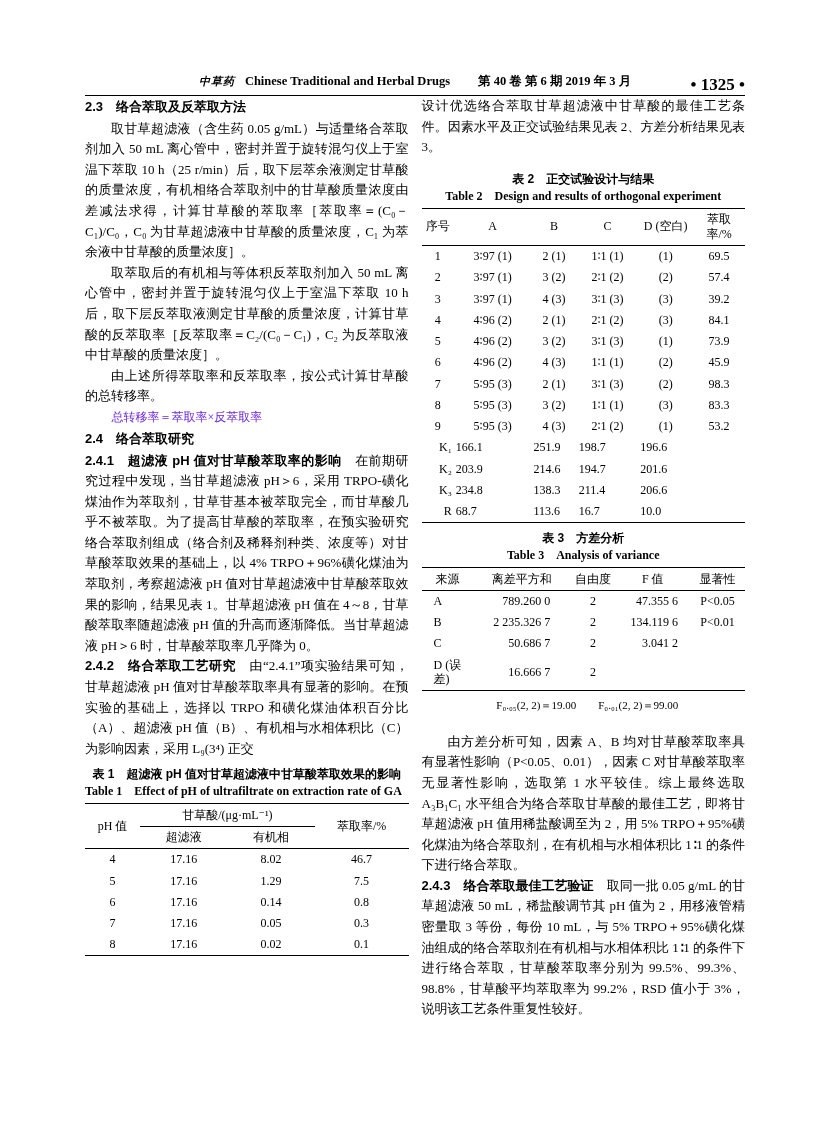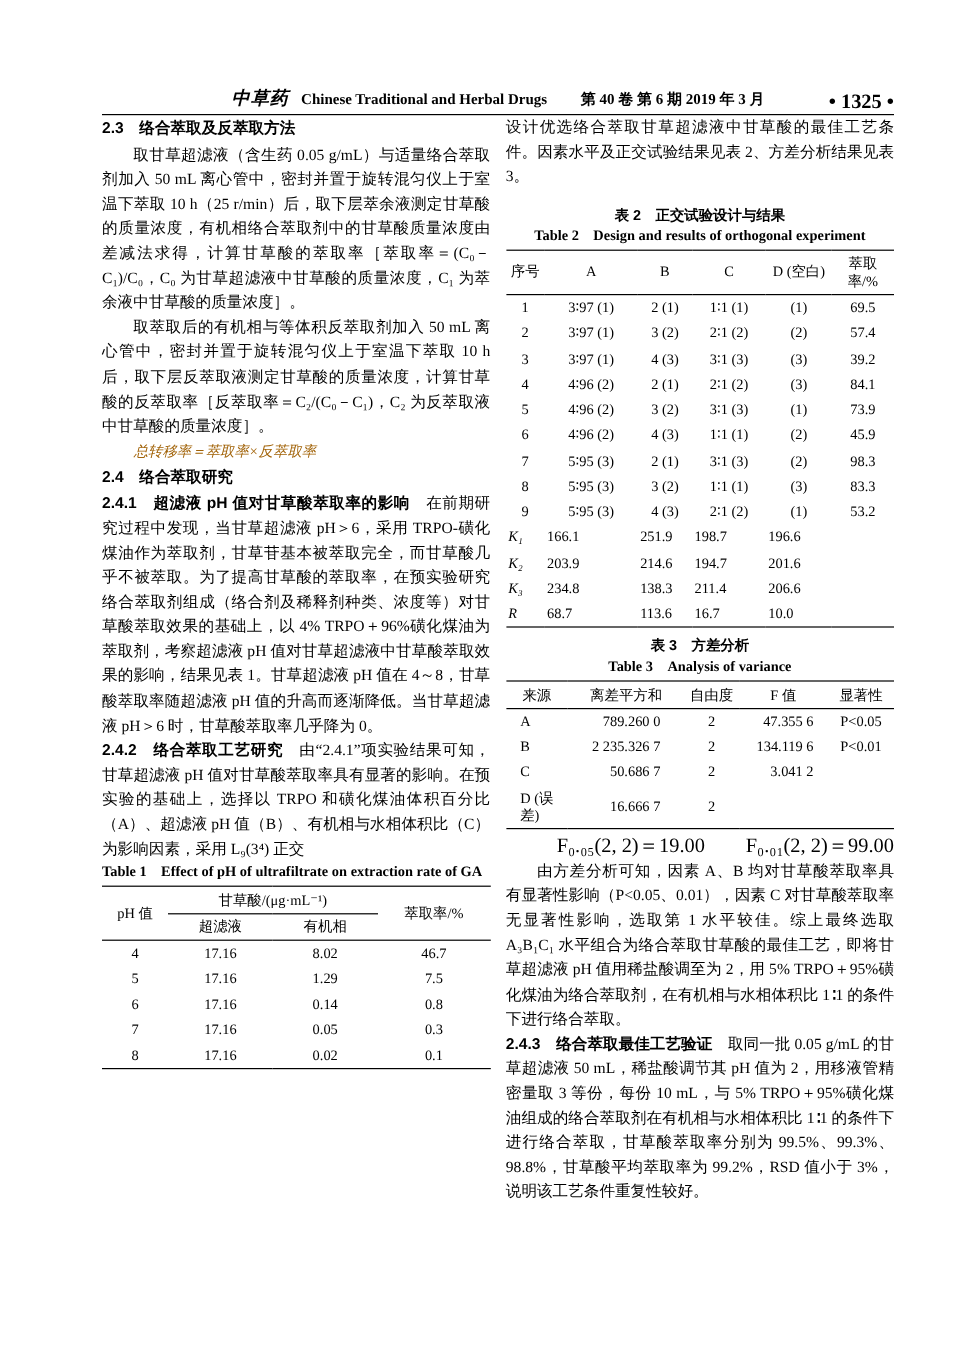--- a/index.html
+++ b/index.html
@@ -5,80 +5,82 @@
   html,body { margin:0; padding:0; }
   body {
     width:816px; height:1122px; background:#ffffff; position:relative;
     font-family:"Liberation Serif","DejaVu Serif",serif; color:#000;
     overflow:hidden;
   }
   .pg-header {
     position:absolute; top:73px; left:85px; width:660px; height:18px;
     text-align:center; font-weight:bold; font-size:12.5px; white-space:nowrap;
   }
-  .pg-header .logo { font-style:italic; font-size:15px; margin-right:10px; letter-spacing:1px; }
+  .pg-header .logo { font-style:italic; font-size:11px; margin-right:10px; letter-spacing:1px; }
   .pg-header .journal { margin-right:28px;text-align:center; }
   .pg-header .pageno { position:absolute; right:0; top:2px; font-size:17px; }
   .header-rule {
     position:absolute; top:95px; left:85px; width:660px; height:0;
     border-top:1.8px solid #000;
   }
   .cols { position:absolute; top:96px; left:85px; width:660px; display:flex; gap:13px; }
   .col { width:324px; font-size:13px; line-height:20.6px; text-align:justify; }
   p { margin:0; }
   .indent { text-indent:2em; }
   .h-sec {
     font-family:"Liberation Sans","DejaVu Sans",sans-serif;
     font-weight:bold; font-size:13px; margin:1px 0; text-align:left;
   }
   .lead { font-family:"Liberation Sans","DejaVu Sans",sans-serif; font-weight:bold; }
-  .formula-line { font-size:12px; padding-left:2.2em; line-height:19px; margin:1px 0 2px; color:#a16207;font-style:italic; }
+  .formula-line { font-size:12px; padding-left:2.2em; line-height:19px; margin:1px 0 2px; color:#6d28d9; }
   .cap-cn {
     font-family:"Liberation Sans","DejaVu Sans",sans-serif;
     font-weight:bold; font-size:12px; text-align:center; margin:7px 0 1px; line-height:16px;
   }
   .cap-en { font-weight:bold; font-size:12px; text-align:center; margin:0 0 4px; line-height:16px; }
   .cap-en-left { text-align:justify; }
   table.tbl {
     width:100%; border-collapse:collapse; font-size:12px; line-height:14.5px;
     border-top:1.6px solid #000; border-bottom:1.6px solid #000; margin:2px 0 6px;
     table-layout:fixed;
   }
   table.tbl td { padding:3.4px 2px; text-align:center; vertical-align:middle; overflow:hidden; }
   .t1 .grp { border-bottom:0.9px solid #000; }
   .t1 tbody tr:first-child td { border-top:0.9px solid #000; }
   .t2 thead td, .t3 thead td { border-bottom:0.9px solid #000; }
   .t2 tbody.krows td { text-align:left; padding-right:16px; }
-  .t2 tbody.krows td:first-child { text-align:left; padding-right:2px; font-style:italic; }
+  .t2 tbody.krows td:first-child { text-align:right; padding-right:2px; }
   .t3 tbody td:nth-child(1) { text-align:left; padding-left:12px; }
   .t3 tbody td:nth-child(2) { text-align:right; padding-right:20px; }
   .t3 tbody td:nth-child(4) { text-align:right; padding-right:12px; }
-  .tbl-note { font-size:17px; margin:-2px 0 0; padding-left:8px; text-align:right; }
+  .tbl-note { font-size:11px; margin:-2px 0 16px; padding-left:8px; text-align:center; }
   .sp-before-table2 { height:6px; }
 </style>
 </head>
 <body>
 
 <div class="pg-header">
   <span class="logo">中草药</span><span class="journal">Chinese Traditional and Herbal Drugs</span><span>第 40 卷  第 6 期  2019 年 3 月</span>
   <span class="pageno">• 1325 •</span>
 </div>
 <div class="header-rule"></div>
 
 <div class="cols">
 
   <div class="col">
     <p class="h-sec">2.3　络合萃取及反萃取方法</p>
     <p class="indent">取甘草超滤液（含生药 0.05 g/mL）与适量络合萃取剂加入 50 mL 离心管中，密封并置于旋转混匀仪上于室温下萃取 10 h（25 r/min）后，取下层萃余液测定甘草酸的质量浓度，有机相络合萃取剂中的甘草酸质量浓度由差减法求得，计算甘草酸的萃取率［萃取率＝(C₀－C₁)/C₀，C₀ 为甘草超滤液中甘草酸的质量浓度，C₁ 为萃余液中甘草酸的质量浓度］。</p>
     <p class="indent">取萃取后的有机相与等体积反萃取剂加入 50 mL 离心管中，密封并置于旋转混匀仪上于室温下萃取 10 h 后，取下层反萃取液测定甘草酸的质量浓度，计算甘草酸的反萃取率［反萃取率＝C₂/(C₀－C₁)，C₂ 为反萃取液中甘草酸的质量浓度］。</p>
+    <p class="indent">由上述所得萃取率和反萃取率，按公式计算甘草酸的总转移率。</p>
     <p class="formula-line">总转移率＝萃取率×反萃取率</p>
     <p class="h-sec">2.4　络合萃取研究</p>
     <p><span class="lead">2.4.1　超滤液 pH 值对甘草酸萃取率的影响</span><span>　在前期研究过程中发现，当甘草超滤液 pH＞6，采用 TRPO-磺化煤油作为萃取剂，甘草苷基本被萃取完全，而甘草酸几乎不被萃取。为了提高甘草酸的萃取率，在预实验研究络合萃取剂组成（络合剂及稀释剂种类、浓度等）对甘草酸萃取效果的基础上，以 4% TRPO＋96%磺化煤油为萃取剂，考察超滤液 pH 值对甘草超滤液中甘草酸萃取效果的影响，结果见表 1。甘草超滤液 pH 值在 4～8，甘草酸萃取率随超滤液 pH 值的升高而逐渐降低。当甘草超滤液 pH＞6 时，甘草酸萃取率几乎降为 0。</span></p>
     <p><span class="lead">2.4.2　络合萃取工艺研究</span><span>　由“2.4.1”项实验结果可知，甘草超滤液 pH 值对甘草酸萃取率具有显著的影响。在预实验的基础上，选择以 TRPO 和磺化煤油体积百分比（A）、超滤液 pH 值（B）、有机相与水相体积比（C）为影响因素，采用 L₉(3⁴) 正交</span></p>
 
+    <p class="cap-cn">表 1　超滤液 pH 值对甘草超滤液中甘草酸萃取效果的影响</p>
     <p class="cap-en cap-en-left">Table 1　Effect of pH of ultrafiltrate on extraction rate of GA</p>
     <table class="tbl t1">
       <colgroup>
           <col style="width:17%">
           <col style="width:27%">
           <col style="width:27%">
           <col style="width:29%">
         </colgroup>
       <thead>
         <tr>

